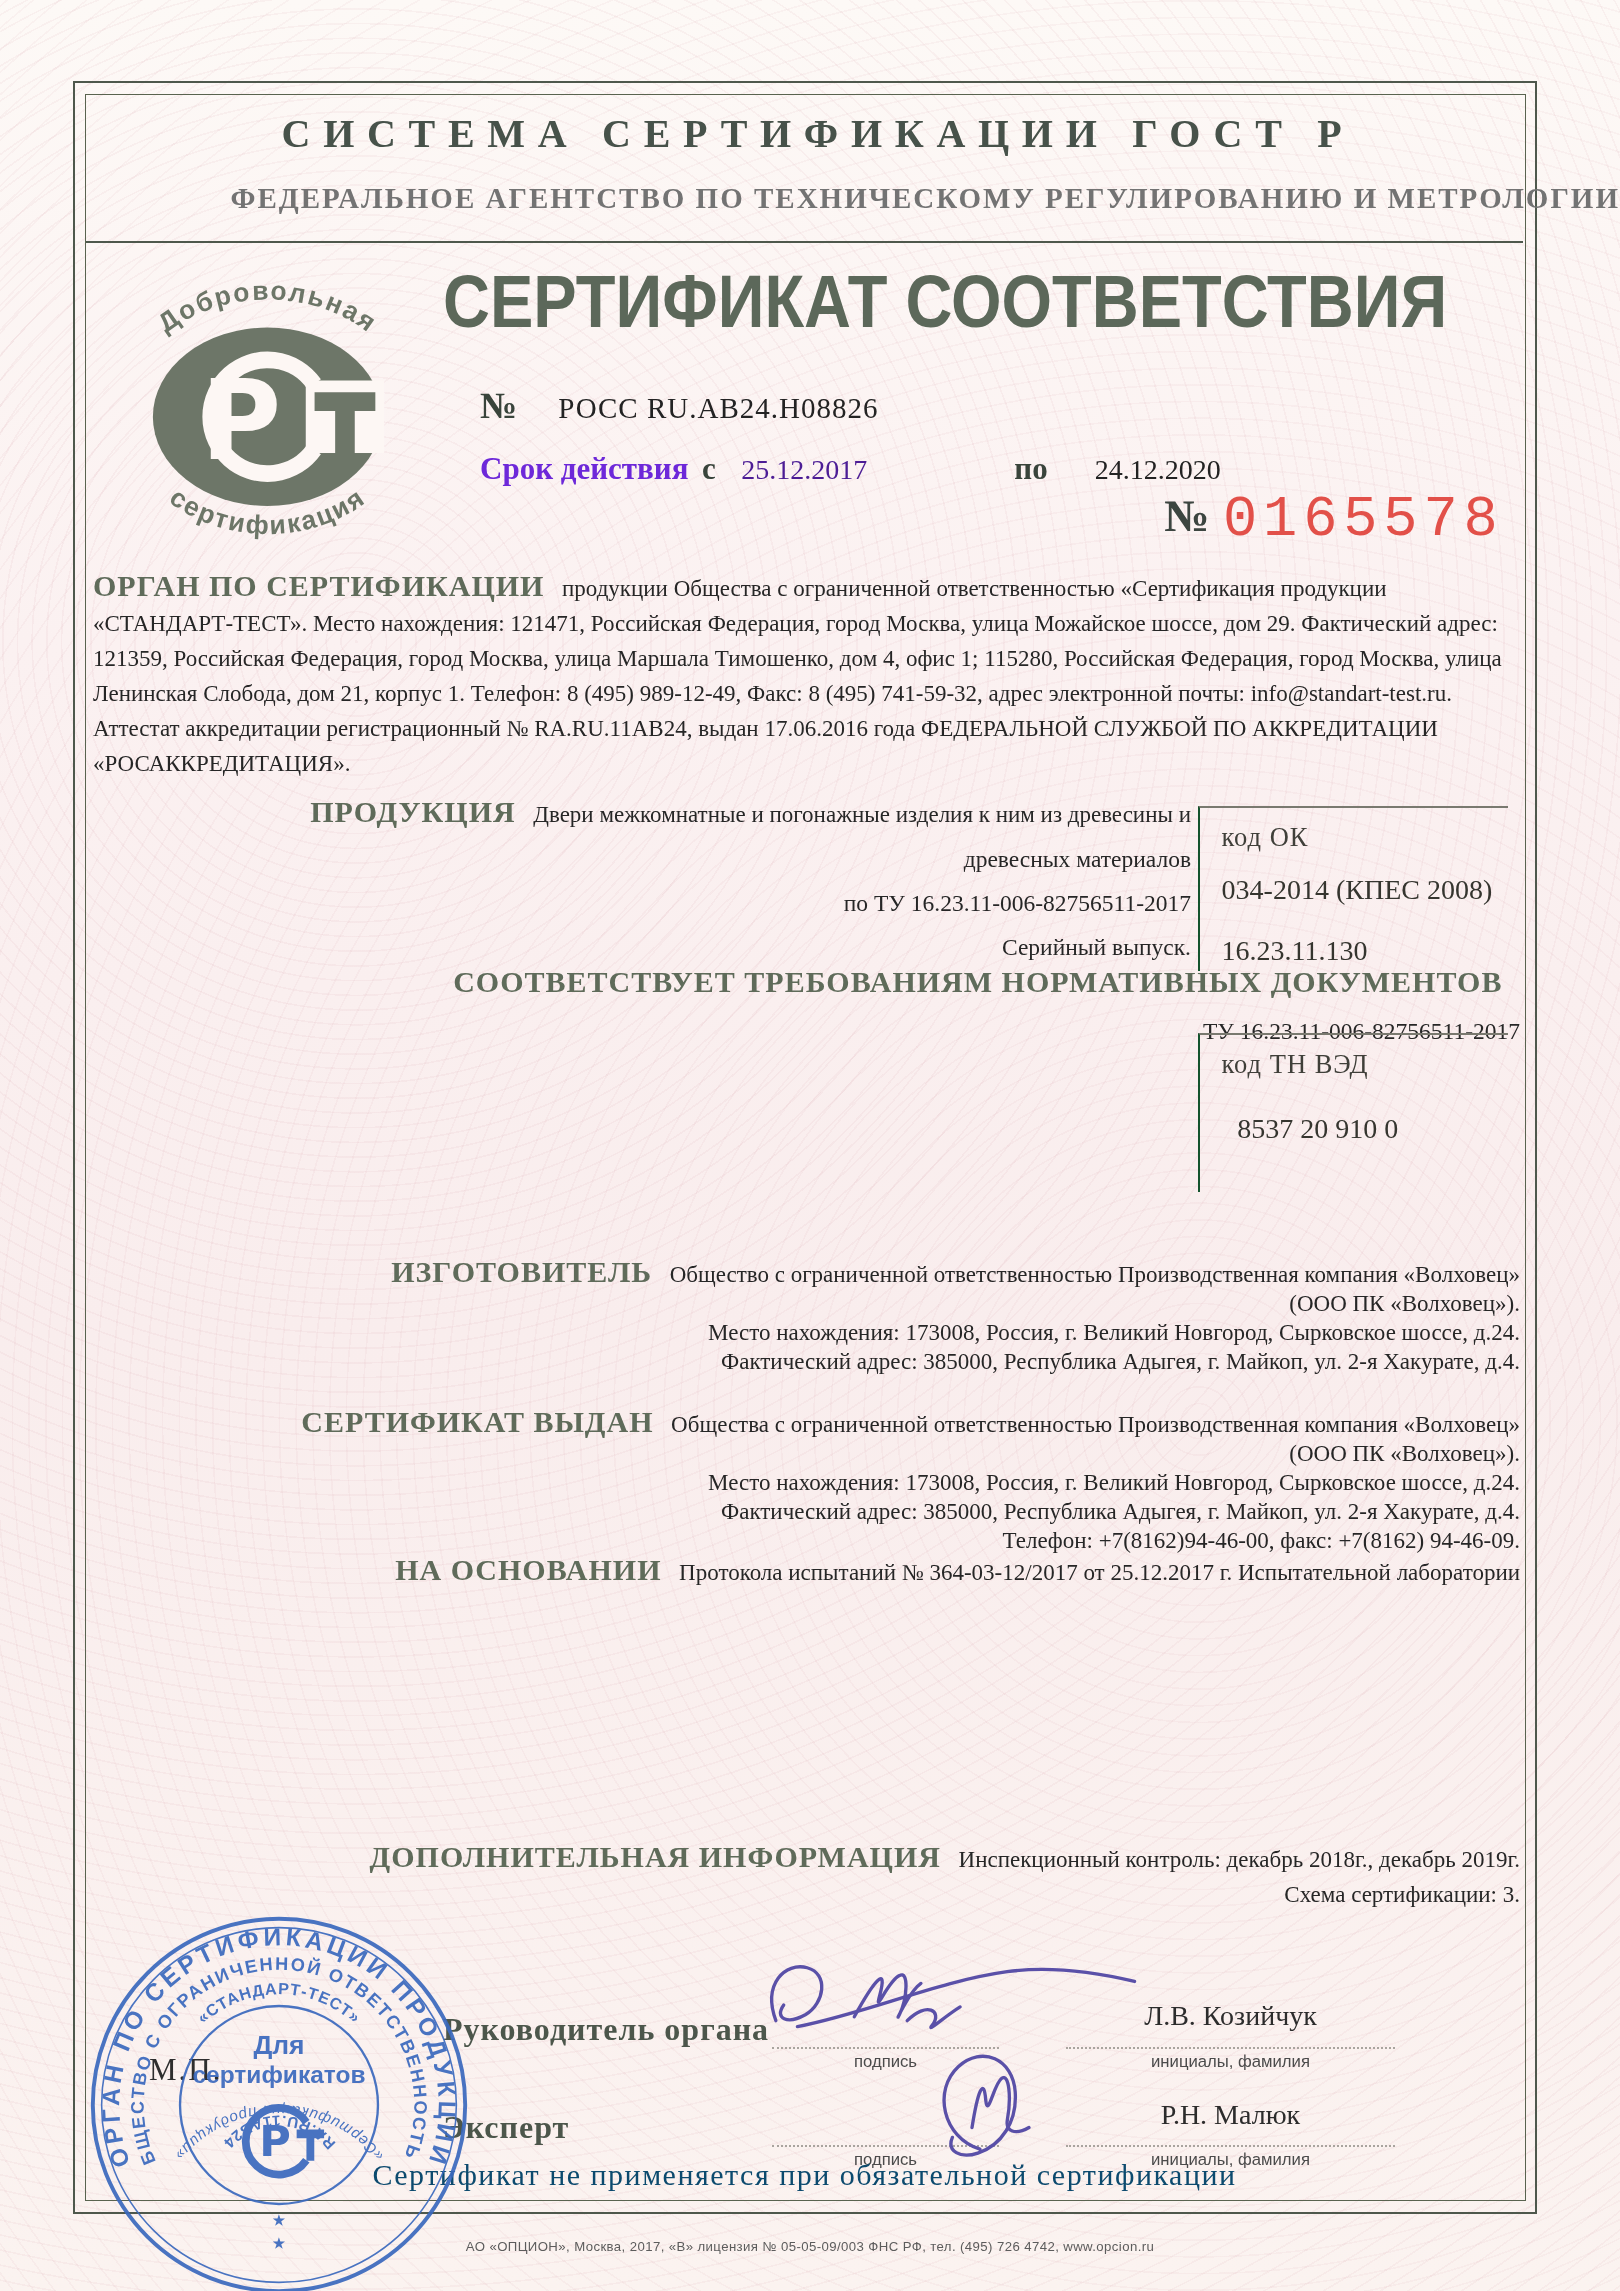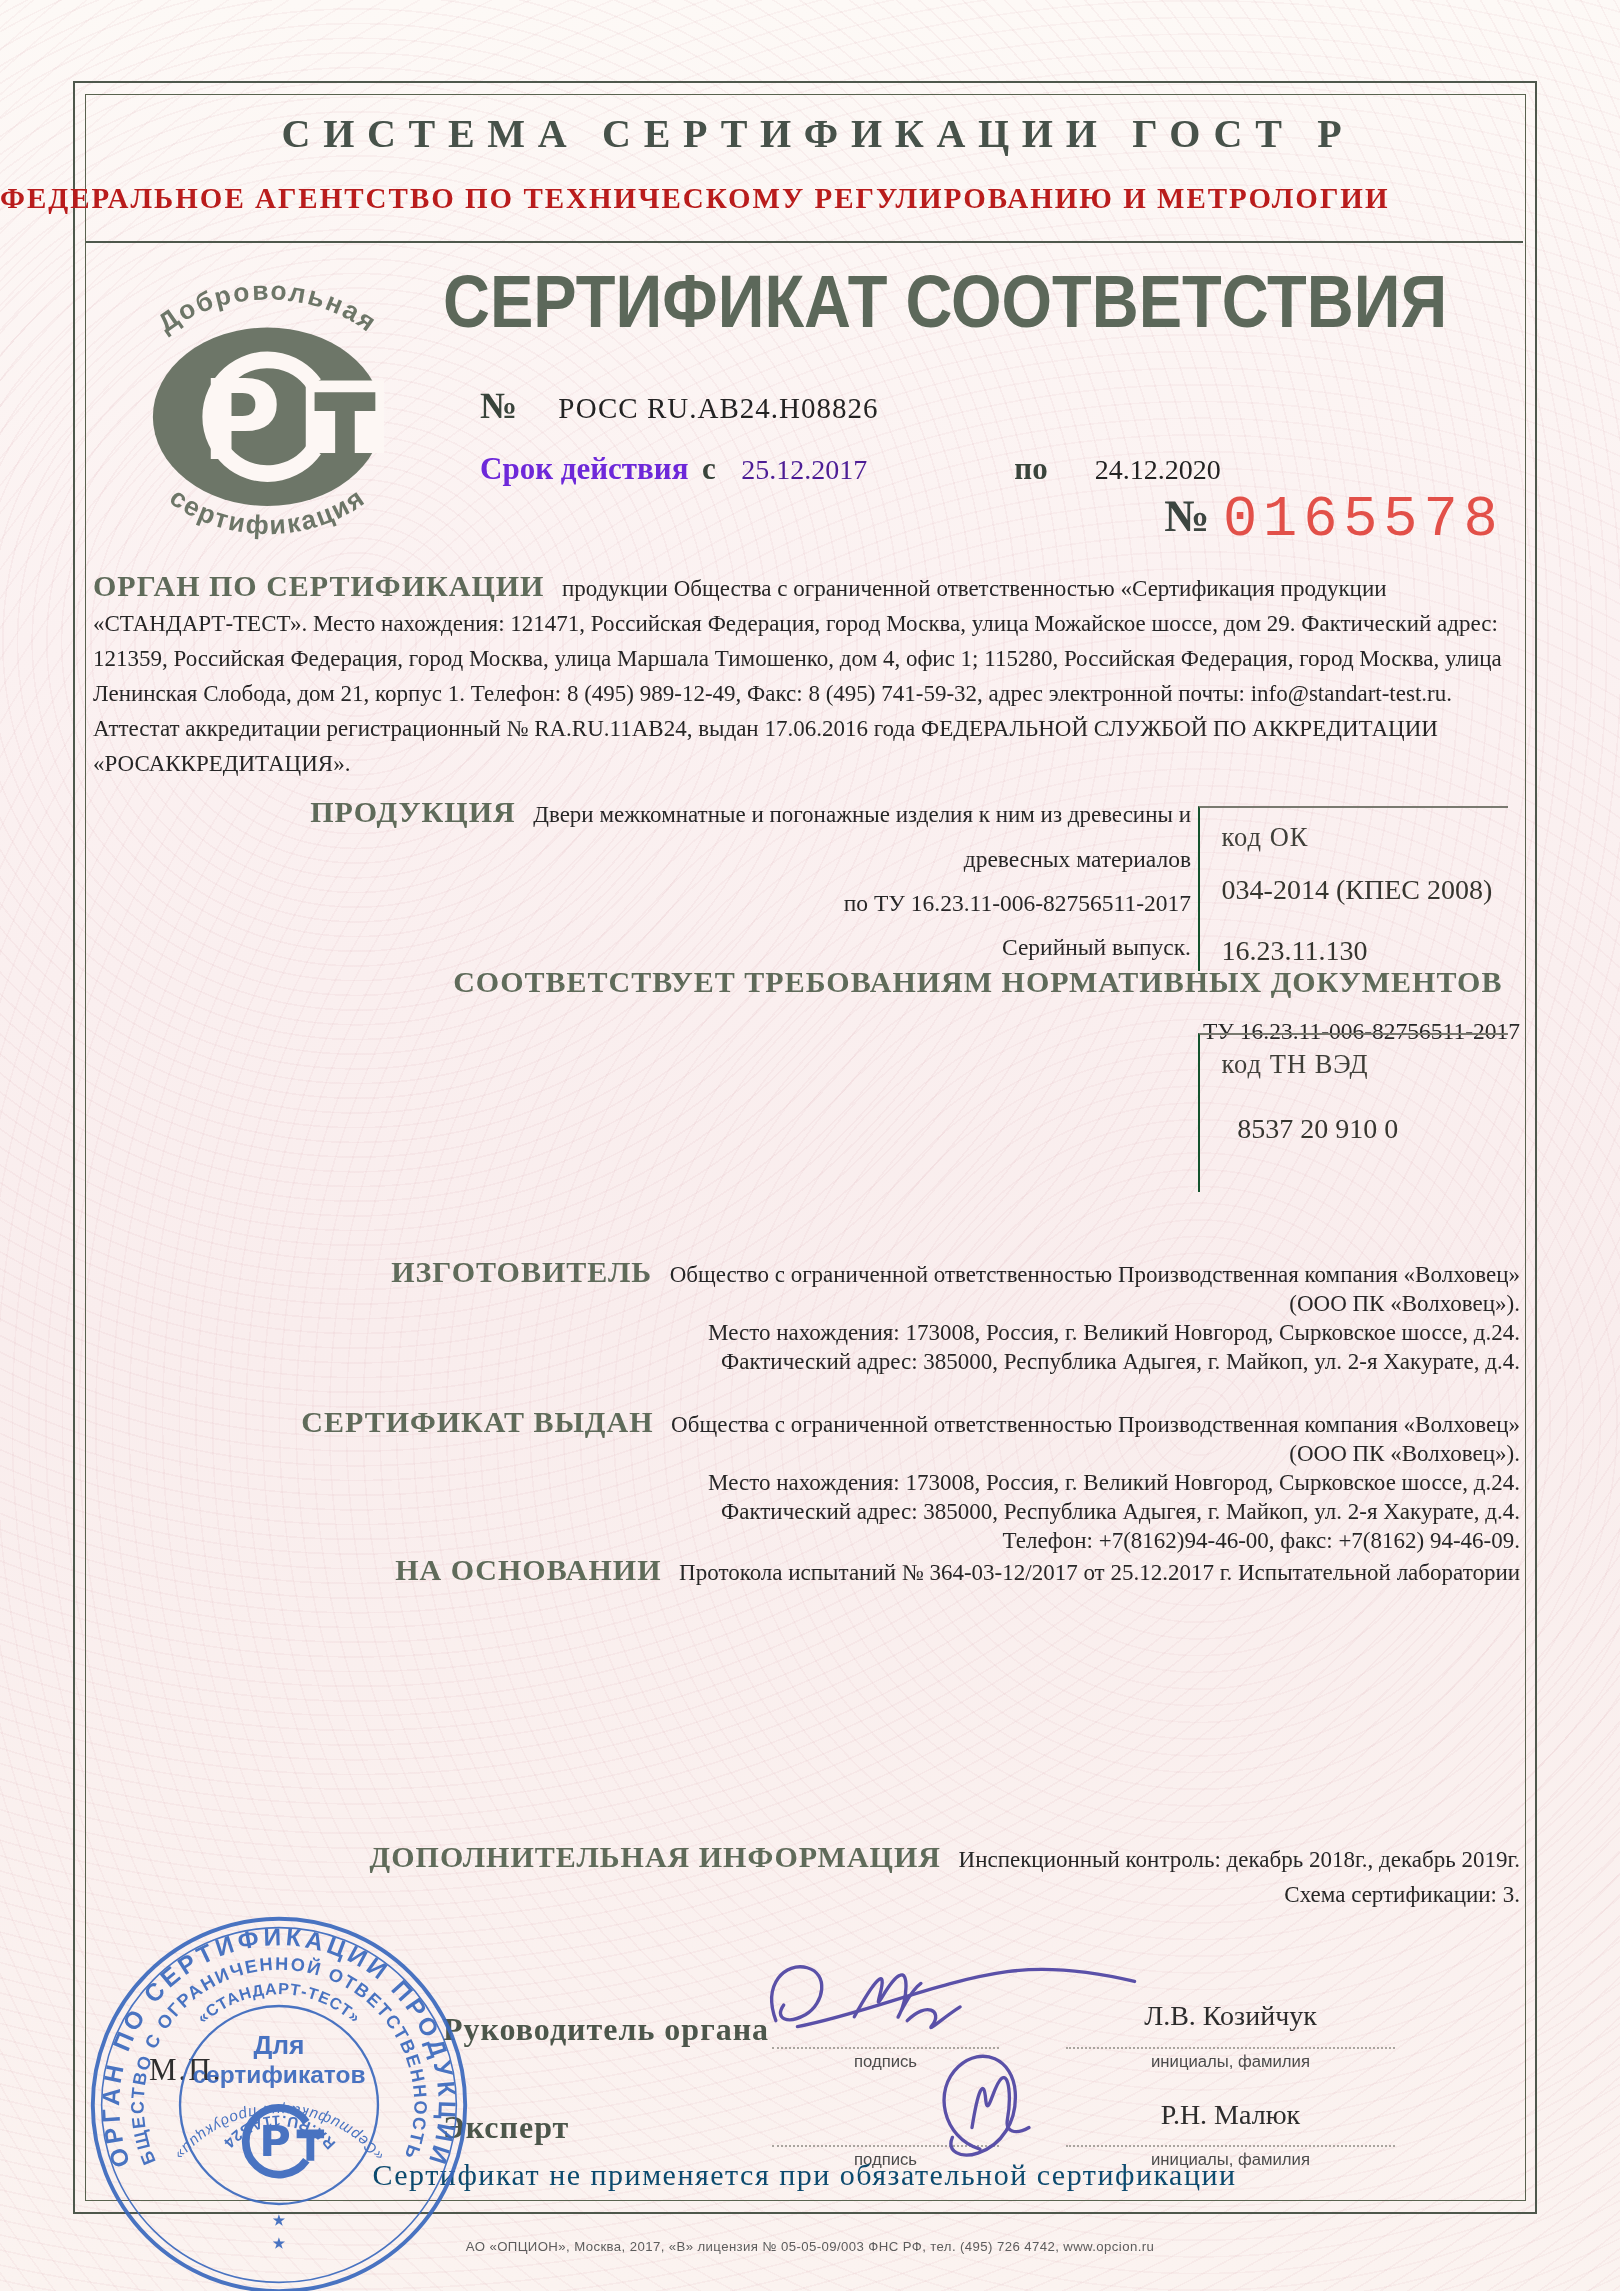--- a/index.html
+++ b/index.html
@@ -16,21 +16,21 @@
       linear-gradient(180deg,#fdf9f6 0%,#fbf1f1 28%,#f9eded 58%,#fbf3f0 100%);
   }
   .abs{position:absolute;}
   
   .frame-outer{left:73px;top:81px;width:1460px;height:2129px;border:2.9px solid #4e584c;z-index:1;}
   .frame-inner{left:85px;top:94px;width:1439px;height:2105px;border:1px solid #59634f;z-index:1;}
   .header-rule{left:86px;top:241px;width:1437px;height:2px;background:#4e584c;z-index:2;}
   
   .system-title{left:0;right:0;top:110px;text-align:center;font-size:40px;color:#47524a;
     letter-spacing:12.7px;z-index:2;font-weight:600;padding-left:16px;}
-  .agency-title{left:0;right:0;top:182px;text-align:left;font-size:29px;color:#b91c1c;
+  .agency-title{left:0;right:0;top:182px;text-align:right;font-size:29px;color:#737373;
     letter-spacing:2px;z-index:2;font-weight:600;}
   .cert-title{left:443px;top:259px;width:1078px;z-index:2;
     font-family:"Liberation Sans",sans-serif;font-weight:700;font-size:65px;color:#5c685a;
     letter-spacing:0px;transform:scaleY(1.14);transform-origin:top left;white-space:nowrap;}
   .logo-svg{left:98px;top:253px;width:343px;height:304px;z-index:2;}
   
   .reg-row{left:480px;top:384px;z-index:2;white-space:nowrap;}
   .reg-no{font-size:37px;color:#39443b;font-weight:600;}
   .reg-value{font-size:29px;color:#232323;margin-left:41px;letter-spacing:1px;}
   .validity-row{left:480px;top:451px;z-index:2;white-space:nowrap;font-size:31px;}

